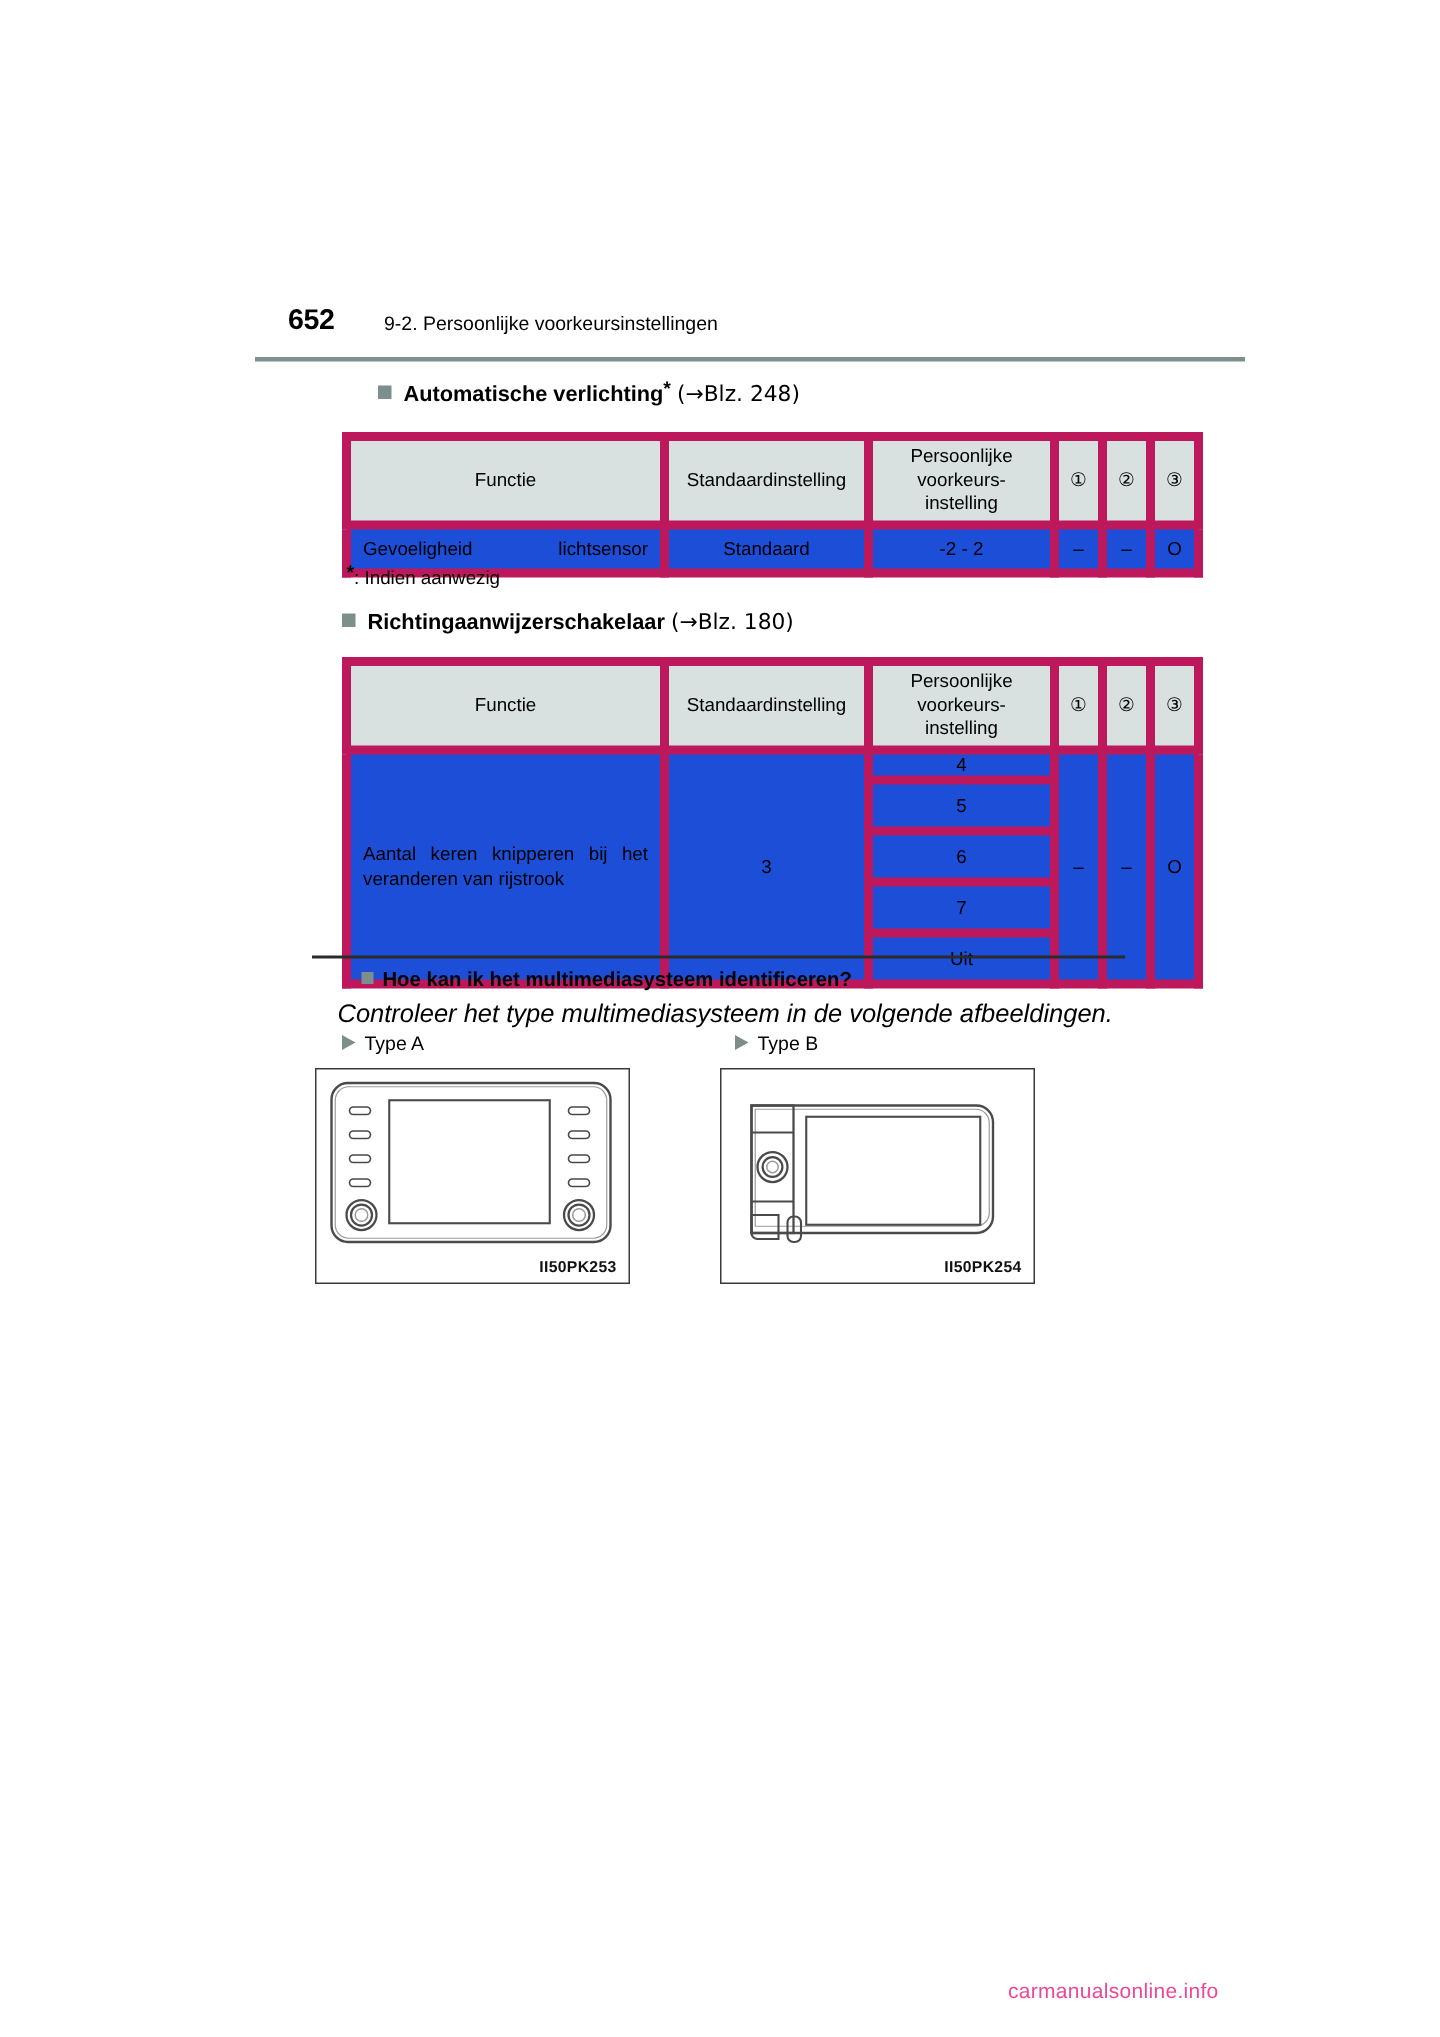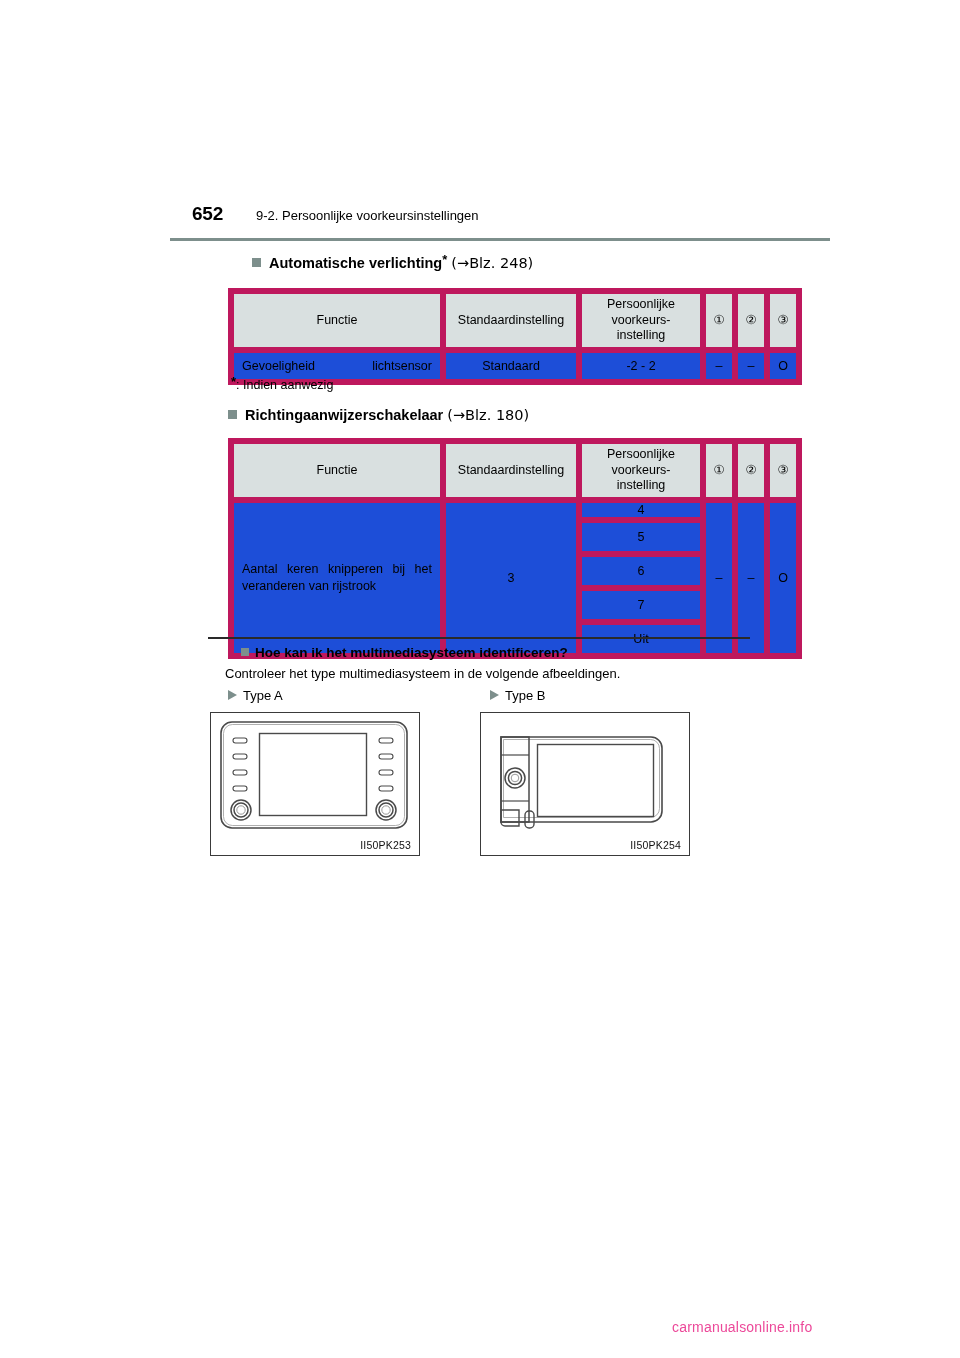--- a/index.html
+++ b/index.html
@@ -127,22 +127,23 @@
     position: absolute;
     left: 208px;
     width: 542px;
     height: 1.5px;
     background: #2a2a2a;
   }
 
   
   .para {
     position: absolute;
-    font-size: 13px;
-    white-space: nowrap;
+    font-size: 17px;
+    white-space: nowrap;
+    font-style: italic;
   }
 
   
   .type-label {
     position: absolute;
     font-size: 13px;
     white-space: nowrap;
   }
   .type-label .tri {
     display: inline-block;
@@ -159,21 +160,21 @@
   .illu {
     position: absolute;
     border: 1px solid #3a3a3a;
     background: #ffffff;
   }
   .illu-code {
     position: absolute;
     right: 8px;
     bottom: 4px;
     font-size: 10.5px;
-    font-weight: normal;
+    font-weight: bold;
     letter-spacing: 0.2px;
     color: #111;
   }
   .illu svg { display: block; }
 
   
   .watermark {
     position: absolute;
     left: 672px;
     top: 1319px;

